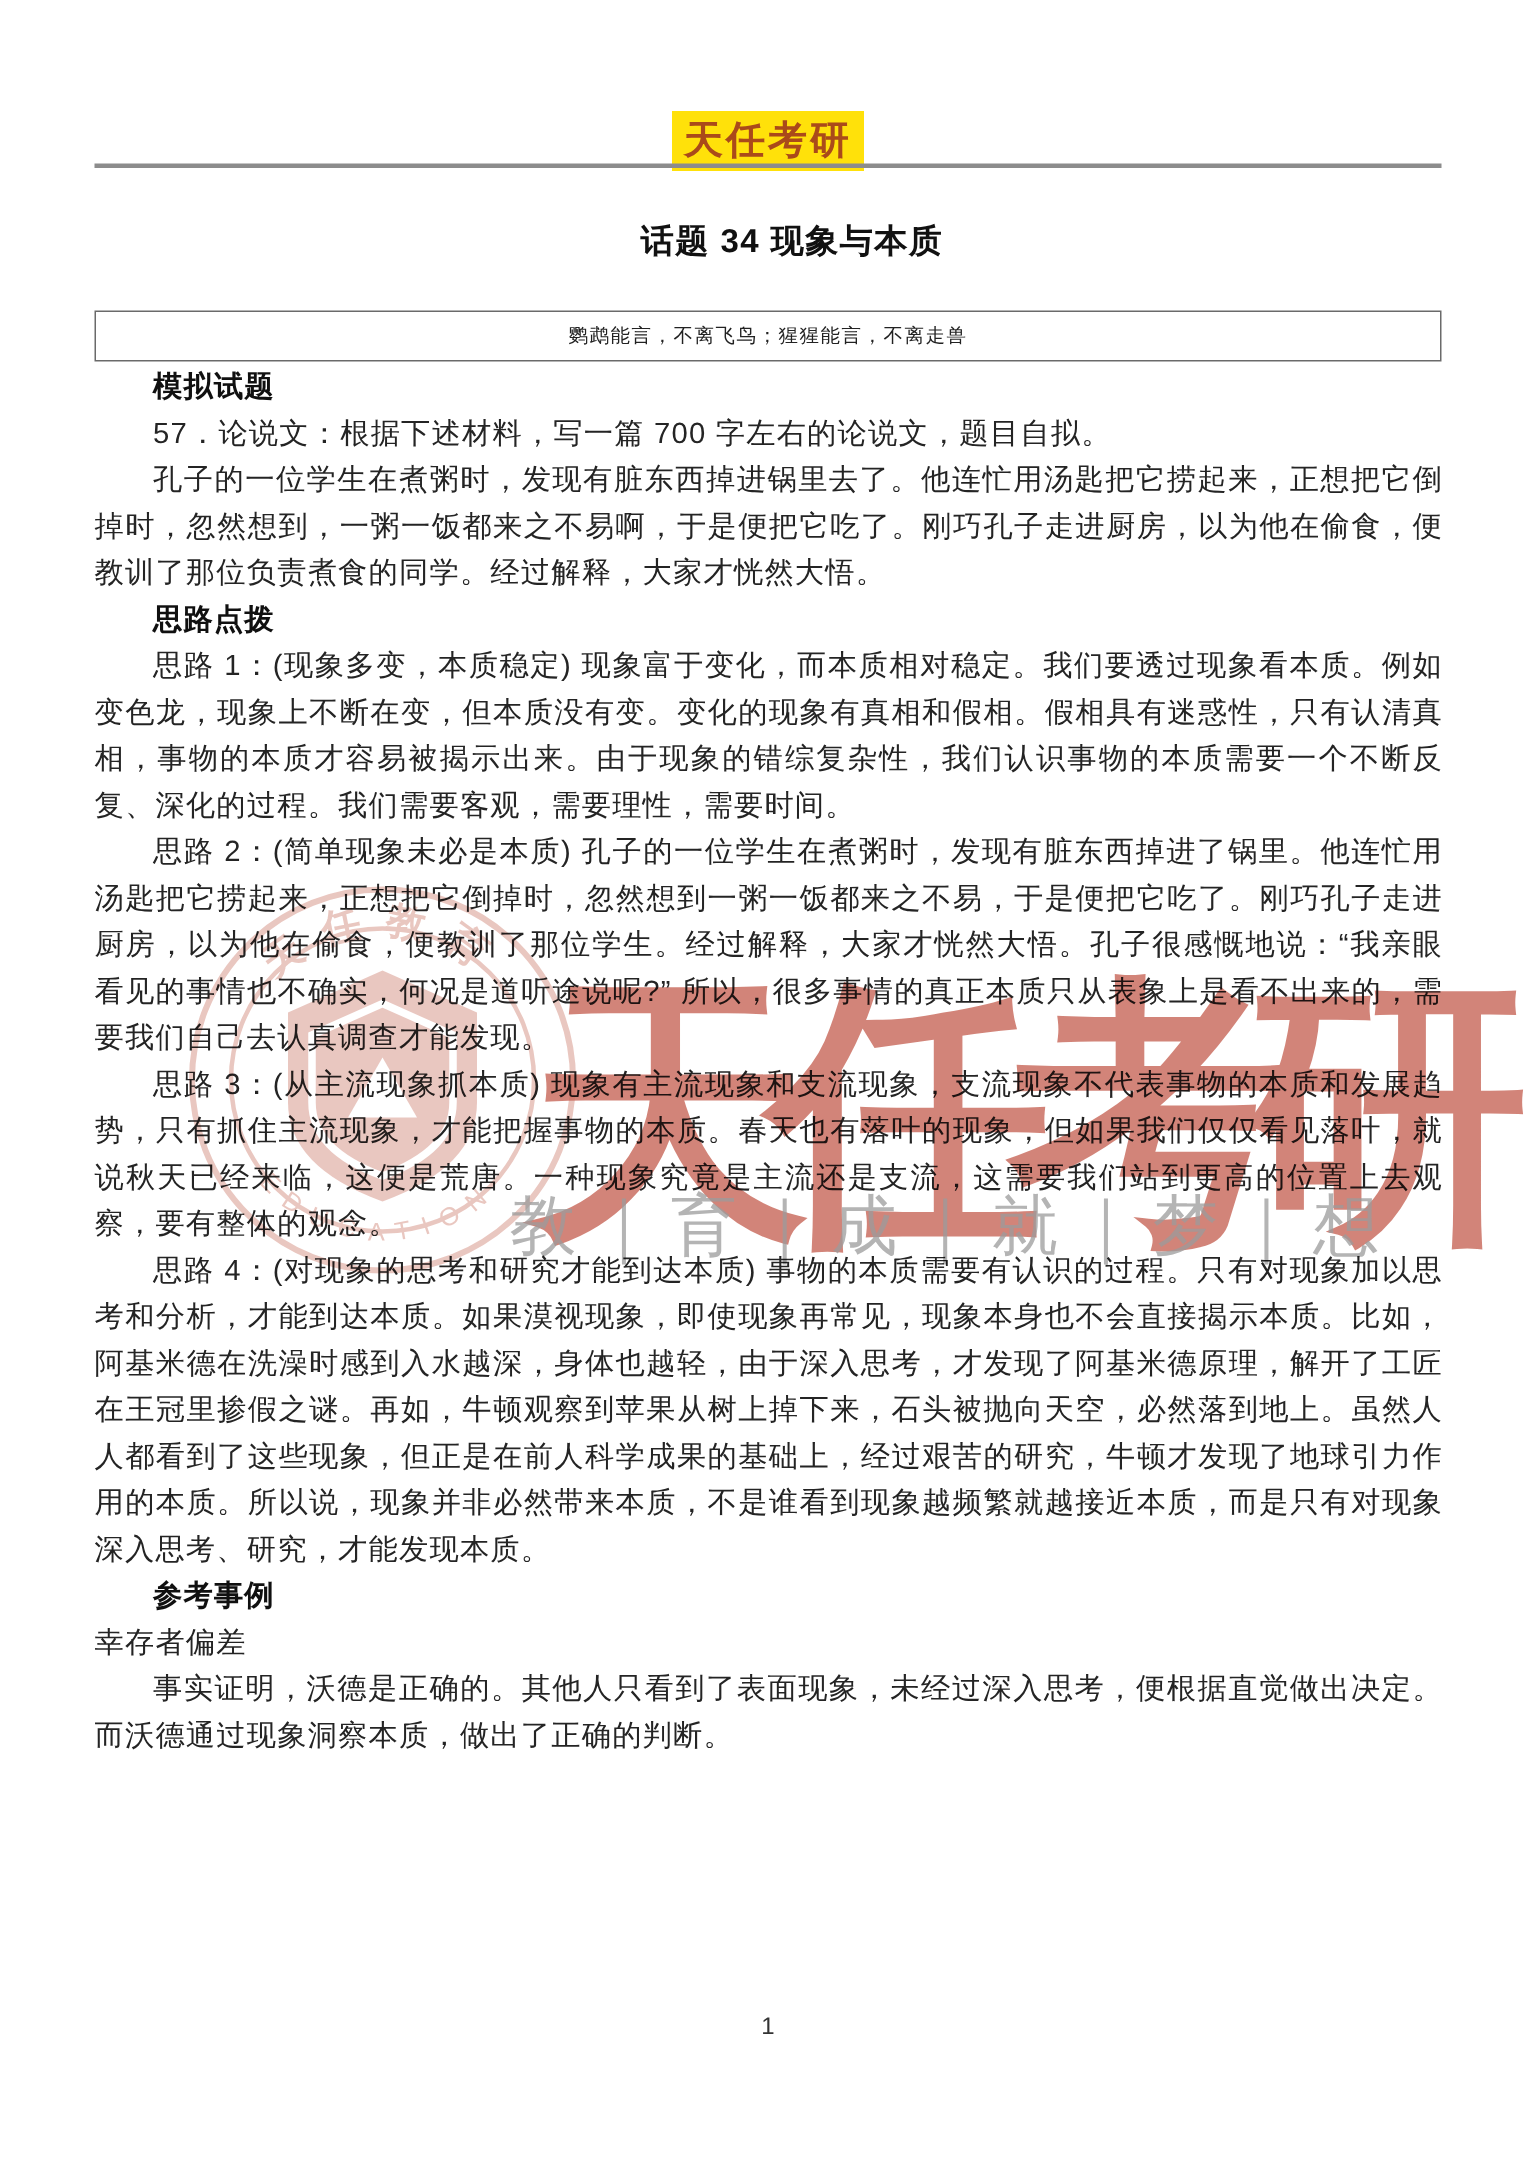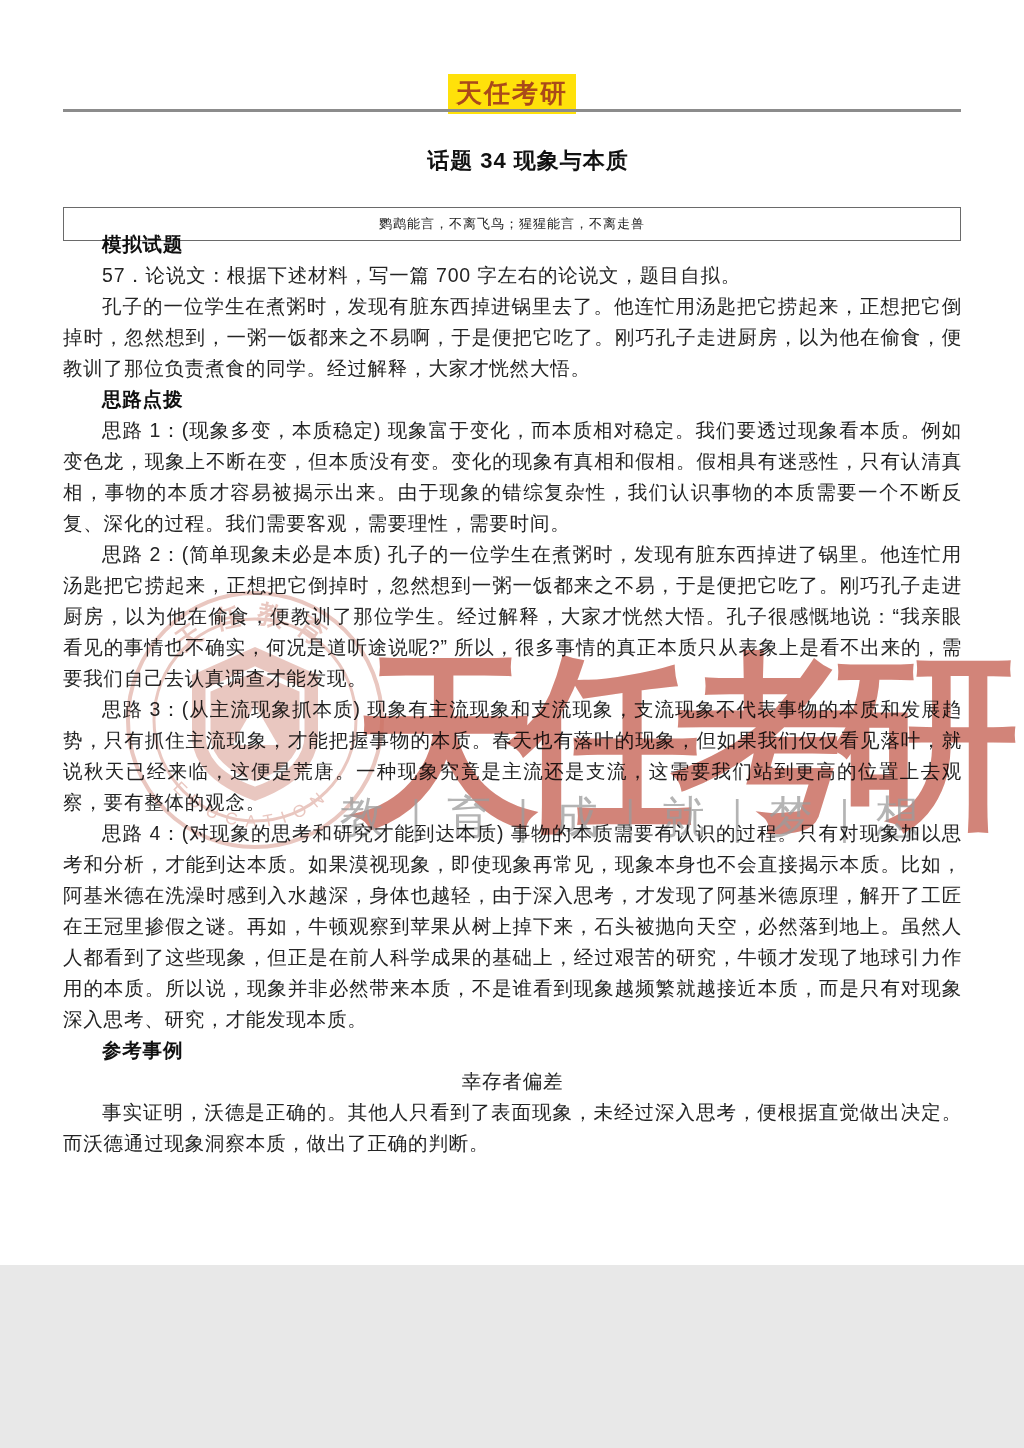--- a/index.html
+++ b/index.html
@@ -1,20 +1,20 @@
 <!DOCTYPE html>
 <html><head>
 <meta charset="utf-8">
 <style>
   * { margin: 0; padding: 0; box-sizing: border-box; }
   html, body { background: #e8e8e8; }
   .page {
     position: relative;
     width: 1024px;
-    height: 1265px;
+    height: 1448px;
     margin: 0 auto;
     background: #ffffff;
     font-family: "Liberation Sans", "DejaVu Sans", sans-serif;
     color: #262626;
     overflow: hidden;
   }
 
   
   .brand-row {
     position: absolute;
@@ -56,32 +56,32 @@
     text-align: center;
     line-height: 31px;
     font-size: 13px;
     color: #222;
     letter-spacing: 1px;
   }
 
   
   .body-text {
     position: absolute;
-    top: 229px; left: 63px;
+    top: 243px; left: 63px;
     width: 899px;
     font-size: 19.5px;
     line-height: 31px;
     letter-spacing: 0.8px;
     text-align: justify;
     color: #242424;
     z-index: 1;
   }
   .body-text p { text-indent: 2em; margin: 0; }
   .body-text p.bold { font-weight: bold; color: #101010; }
-  .body-text p.centered { text-align: center; text-indent: 0; }
+  .body-text p.centered { text-align: left; text-indent: 0; }
 
   .page-number {
     position: absolute;
     top: 1343px; left: 0; right: 0;
     text-align: center;
     font-size: 16px;
     color: #333;
   }
 
   

